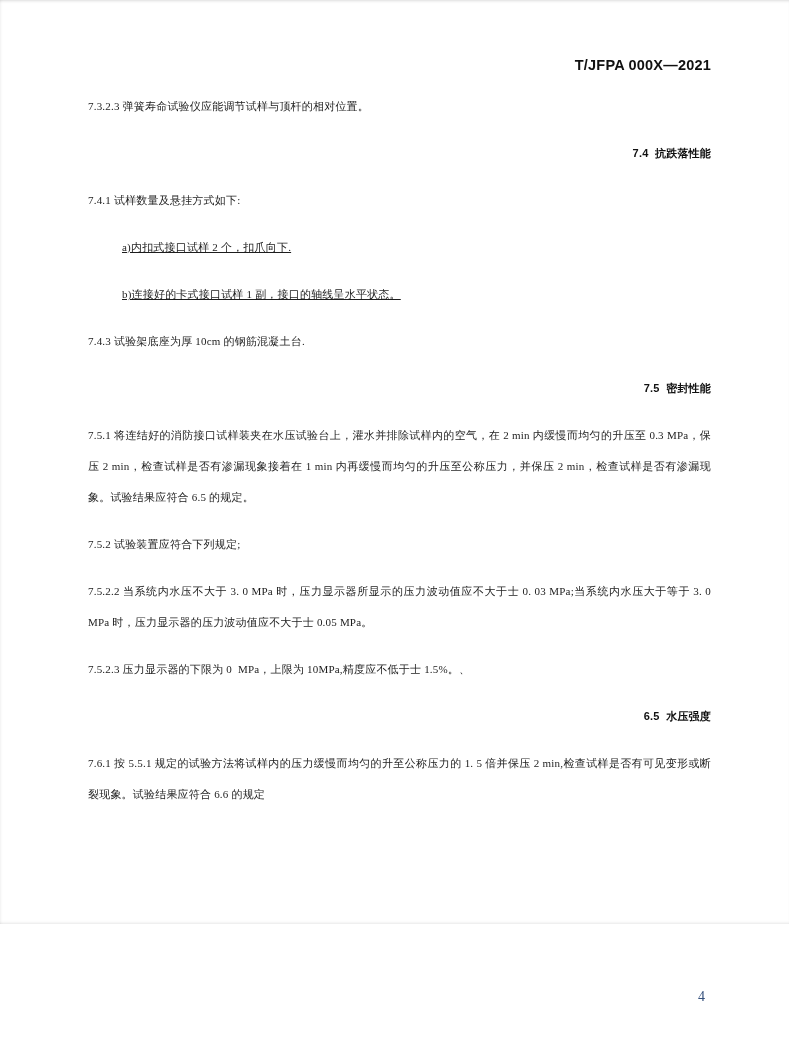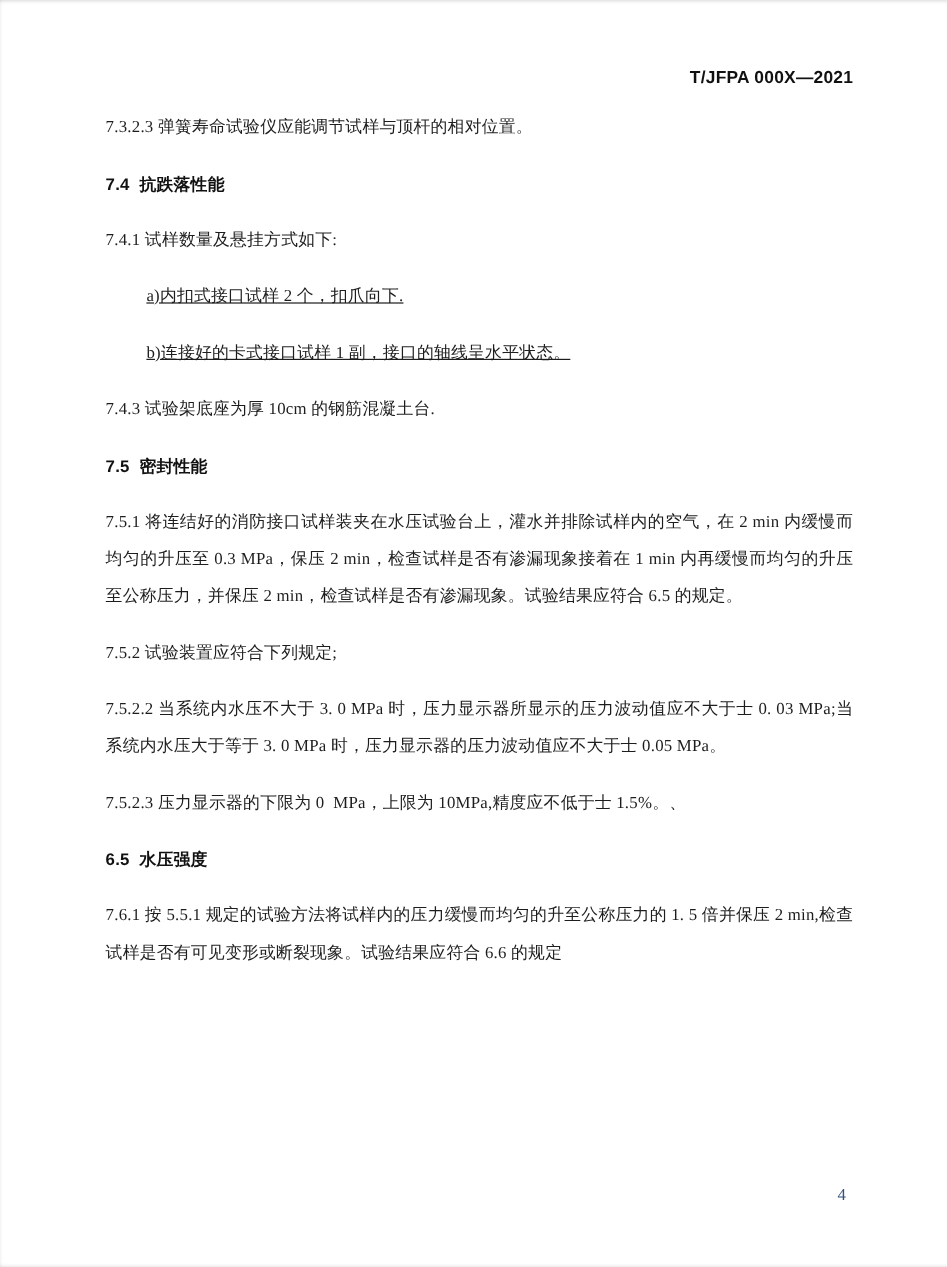--- a/index.html
+++ b/index.html
@@ -10,21 +10,21 @@
   body {
     width: 789px;
     height: 1056px;
     overflow: hidden;
     font-family: "Liberation Serif", "DejaVu Serif", serif;
     color: #1d1d1d;
   }
   .page {
     position: relative;
     width: 789px;
-    height: 1056px;
+    height: 924px;
     background: #ffffff;
     box-sizing: border-box;
     
     box-shadow:
       inset 0 3px 3px -2px rgba(0,0,0,0.14),
       inset 0 -3px 3px -2px rgba(0,0,0,0.10),
       inset 3px 0 3px -2px rgba(0,0,0,0.05);
   }
   .page-header {
     padding: 55px 78px 0 88px;
@@ -34,34 +34,34 @@
     font-size: 14.5px;
     line-height: 20px;
     letter-spacing: 0.2px;
     color: #111111;
   }
   .doc-body {
     margin: 13px 78px 0 88px;
   }
   .para {
     margin: 16px 0 10px 0;
-    font-size: 14px;
+    font-size: 11px;
     line-height: 31px;
     letter-spacing: 0.2px;
     white-space: pre-wrap;
     text-align: justify;
   }
   .para.tight {
     margin-bottom: 0;
   }
   .para.heading {
     font-family: "Liberation Sans", "DejaVu Sans", sans-serif;
     font-weight: bold;
     color: #111111;
-    text-align: left;
+    text-align: right;
   }
   .para.list-item {
     padding-left: 34px;
     text-decoration: underline;
   }
   .para.continuation {
     text-indent: 29px;
   }
   .page-number {
     position: absolute;

